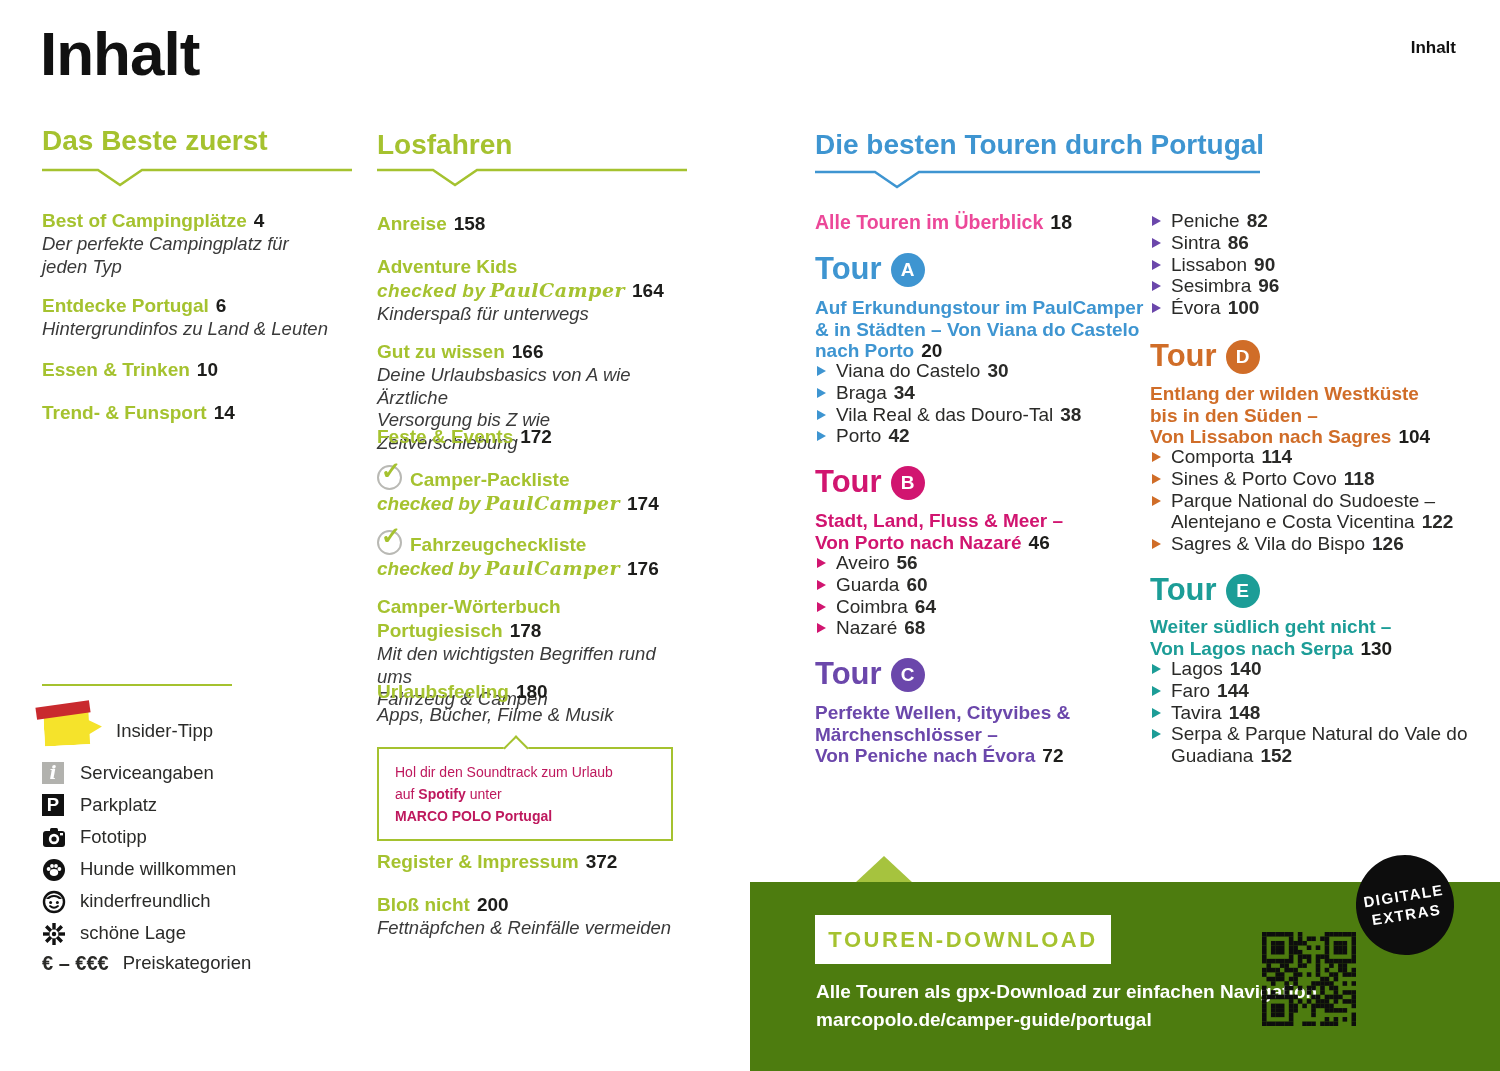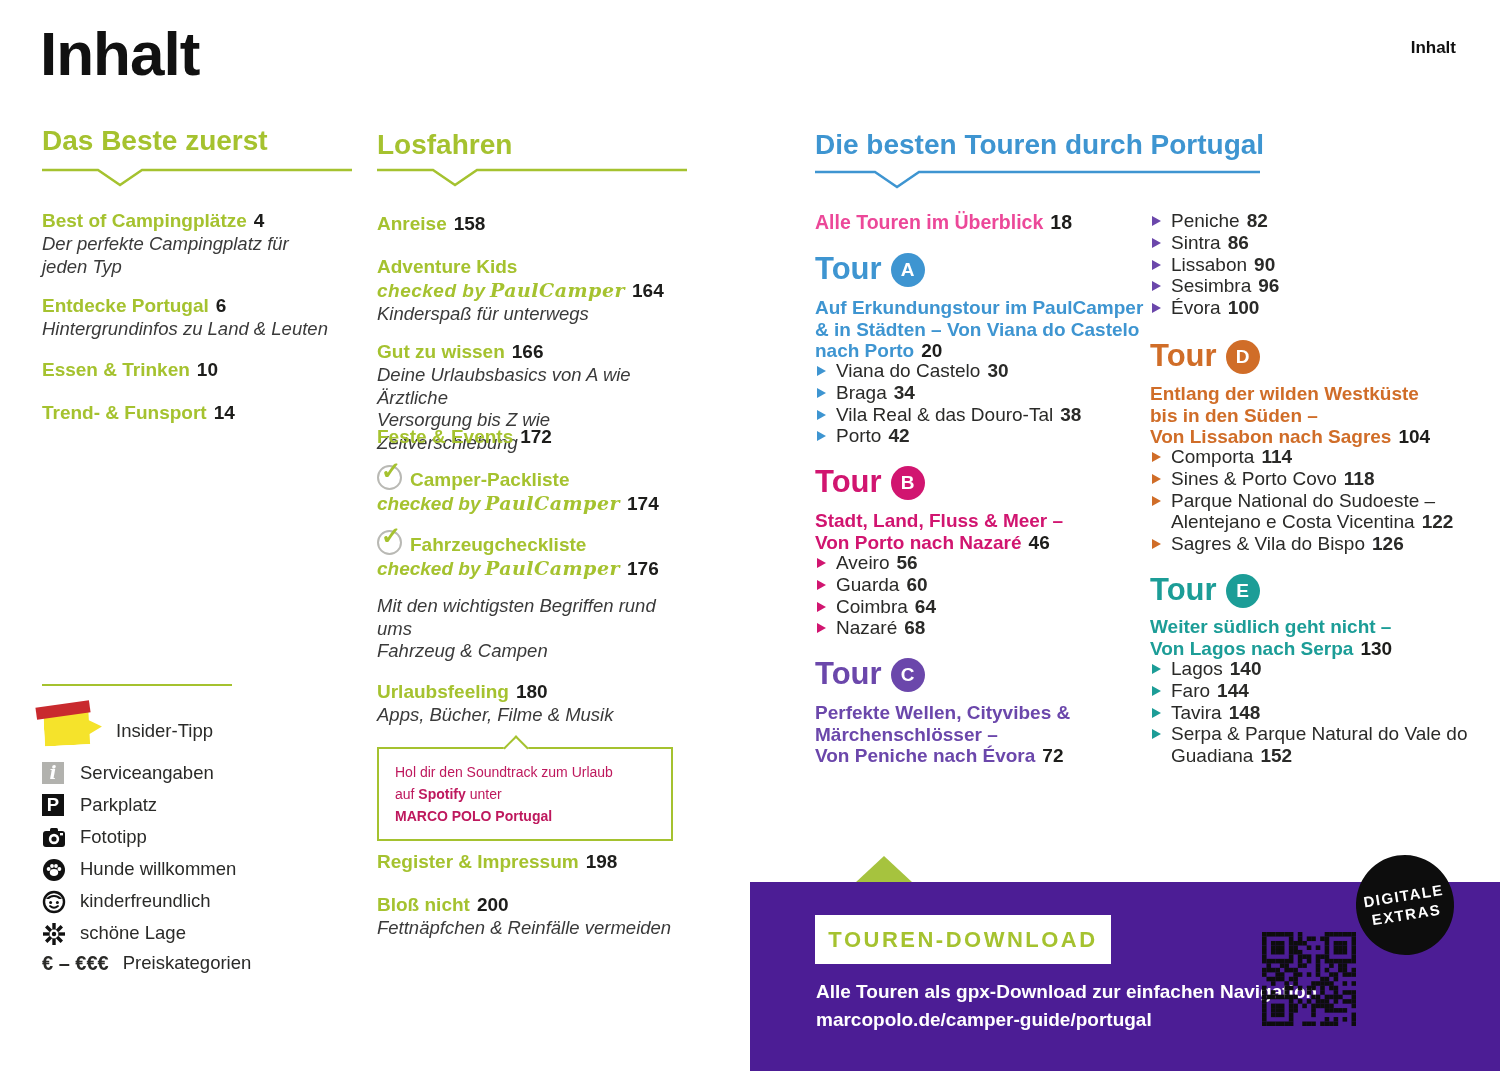--- a/index.html
+++ b/index.html
@@ -44,21 +44,21 @@
   .legend-row{position:absolute;display:flex;align-items:flex-start;font-size:18.5px;color:#2a2a28}
   .licon{flex:0 0 auto;width:24px;height:24px;margin-right:14px;position:relative}
   .isq{display:block;width:22px;height:22px;text-align:center;line-height:22px;font-weight:bold}
   .divider{position:absolute;height:2px;background:#a5c22f}
   
   .flagwrap{position:absolute;width:72px;height:46px}
   .flag{position:absolute;left:2px;top:8px;width:58px;height:34px;background:#f5e32b;transform:rotate(-3deg);
         clip-path:polygon(0 0,78% 0,78% 30%,100% 50%,78% 70%,78% 100%,0 100%)}
   .tape{position:absolute;left:-6px;top:1px;width:54px;height:12px;background:#c92a2e;transform:rotate(-8deg)}
   
-  .dl-box{position:absolute;left:750px;top:882px;width:750px;height:189px;background:#4c1d95}
+  .dl-box{position:absolute;left:750px;top:882px;width:750px;height:189px;background:#4d7c0f}
   .dl-tri{position:absolute;left:855px;top:856px;width:0;height:0;border-left:29px solid transparent;border-right:29px solid transparent;border-bottom:27px solid #a6c33e}
   .dl-label{position:absolute;left:65px;top:33px;width:296px;height:49px;background:#fff;display:flex;align-items:center;justify-content:center;
             font-size:22px;font-weight:bold;letter-spacing:2.5px;color:#a5c22f}
   .dl-text{position:absolute;left:66px;font-size:19px;font-weight:bold;color:#fff;line-height:28px}
   .badge{position:absolute;left:1356px;top:855px;width:98px;height:100px;border-radius:50%;background:#0d0d0d;color:#fff;
          display:flex;flex-direction:column;align-items:center;justify-content:center;transform:rotate(-9deg);
          font-size:15px;font-weight:bold;letter-spacing:1.5px;line-height:19px}
   .qr{position:absolute;left:1262px;top:932px;width:94px;height:94px}
 </style>
 </head>
@@ -189,35 +189,36 @@
   </div>
   <div class="entry" style="top:465px">
     <div class="tline"><span class="chk"><b>✓</b></span><span class="et">Camper-Packliste</span></div>
     <div class="tline"><span class="et" style="font-style:italic">checked by</span> <span class="et script">PaulCamper</span><span class="num">174</span></div>
   </div>
   <div class="entry" style="top:530px">
     <div class="tline"><span class="chk"><b>✓</b></span><span class="et">Fahrzeugcheckliste</span></div>
     <div class="tline"><span class="et" style="font-style:italic">checked by</span> <span class="et script">PaulCamper</span><span class="num">176</span></div>
   </div>
   <div class="entry" style="top:595px">
+    <div class="tline"><span class="et">Camper-Wörterbuch Portugiesisch</span><span class="num">178</span></div>
     <div class="sub">Mit den wichtigsten Begriffen rund ums</div>
     <div class="sub">Fahrzeug &amp; Campen</div>
   </div>
   <div class="entry" style="top:680px">
     <div class="tline"><span class="et">Urlaubsfeeling</span><span class="num">180</span></div>
     <div class="sub">Apps, Bücher, Filme &amp; Musik</div>
   </div>
   <div class="callout" style="top:747px">
     <span class="diamond"></span>
     <div>Hol dir den Soundtrack zum Urlaub</div>
     <div><span>auf</span> <b>Spotify</b> <span>unter</span></div>
     <div style="font-weight:bold">MARCO POLO Portugal</div>
   </div>
   <div class="entry" style="top:850px">
-    <div class="tline"><span class="et">Register &amp; Impressum</span><span class="num">198</span></div>
+    <div class="tline"><span class="et">Register &amp; Impressum</span><span class="num">372</span></div>
   </div>
   <div class="entry" style="top:893px">
     <div class="tline"><span class="et">Bloß nicht</span><span class="num">200</span></div>
     <div class="sub">Fettnäpfchen &amp; Reinfälle vermeiden</div>
   </div>
 </section>
 
 <section class="col" style="left:815px;width:335px">
   <h2 class="h2 blue" style="top:128px;width:460px">Die besten Touren durch Portugal</h2>
   <svg class="notch" style="top:170px" width="445" height="20">

